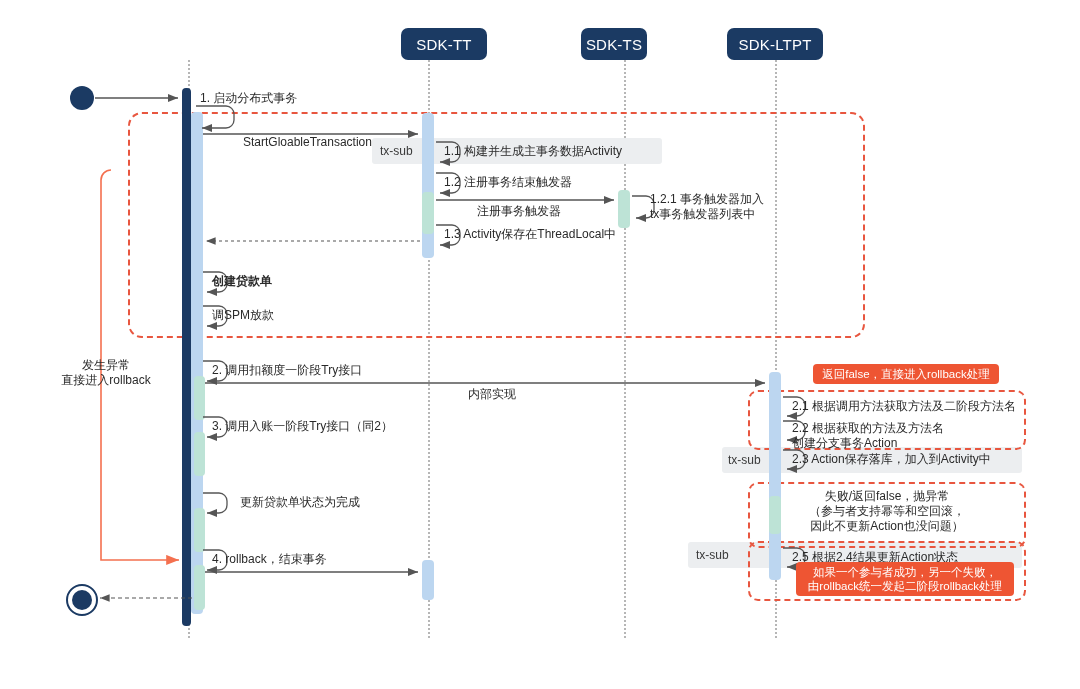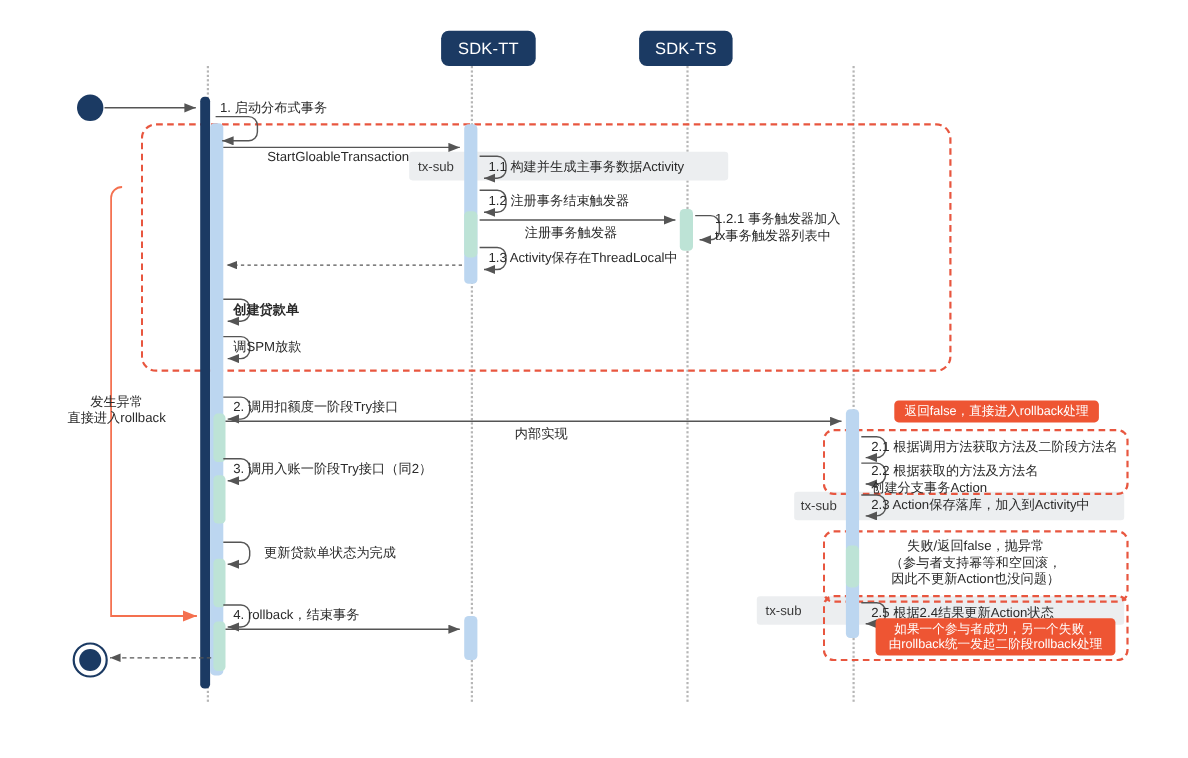--- a/index.html
+++ b/index.html
@@ -69,22 +69,25 @@
   <div class="txsub" style="left:696px;top:548px;">tx-sub</div>
 
   <div class="dashbox" style="left:128px;top:112px;width:733px;height:222px;"></div>
   <div class="dashbox sharp" style="left:748px;top:390px;width:274px;height:56px;"></div>
   <div class="dashbox sharp" style="left:748px;top:482px;width:274px;height:62px;"></div>
   <div class="dashbox sharp" style="left:748px;top:541px;width:274px;height:56px;"></div>
 
   <div class="actor-box" style="left:385px;top:28px;width:86px;margin-left:16px;">
     <span>SDK-TT</span>
   </div>
-  <div class="actor-box" style="left:581px;top:28px;width:85px;">
+  <div class="actor-box" style="left:581px;top:28px;width:66px;">
     <span>SDK-TS</span>
+  </div>
+  <div class="actor-box" style="left:727px;top:28px;width:96px;">
+    <span>SDK-LTPT</span>
   </div>
 
   <div class="act blue-dark" style="left:182px;top:88px;width:9px;height:538px;"></div>
   <div class="act blue-light" style="left:191px;top:112px;width:12px;height:502px;"></div>
   <div class="act green" style="left:194px;top:376px;width:11px;height:44px;"></div>
   <div class="act green" style="left:194px;top:432px;width:11px;height:44px;"></div>
   <div class="act green" style="left:194px;top:508px;width:11px;height:44px;"></div>
   <div class="act green" style="left:194px;top:565px;width:11px;height:45px;"></div>
 
   <div class="act blue-light" style="left:422px;top:113px;width:12px;height:145px;"></div>

